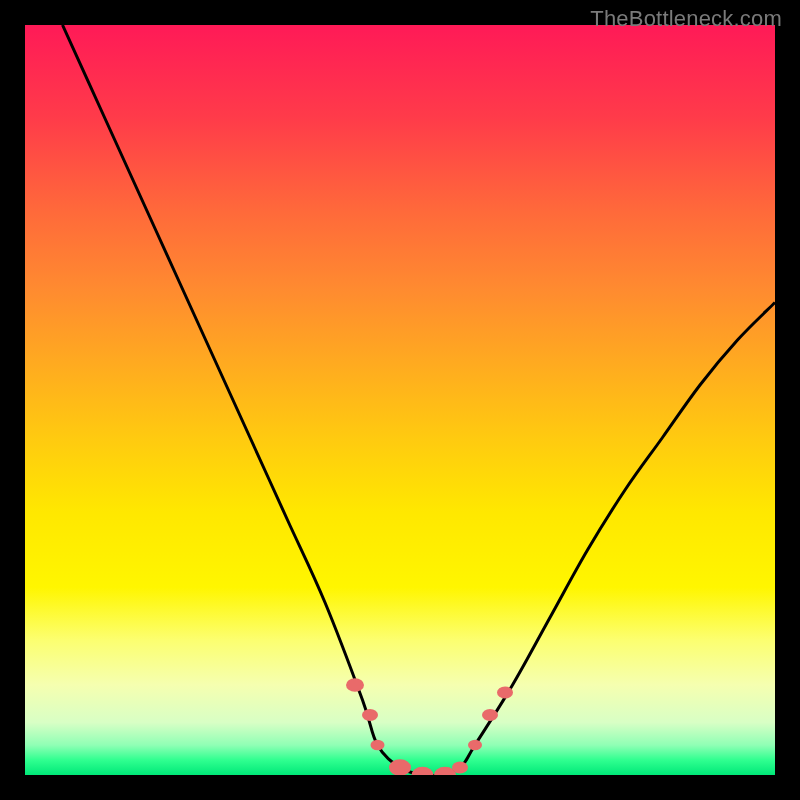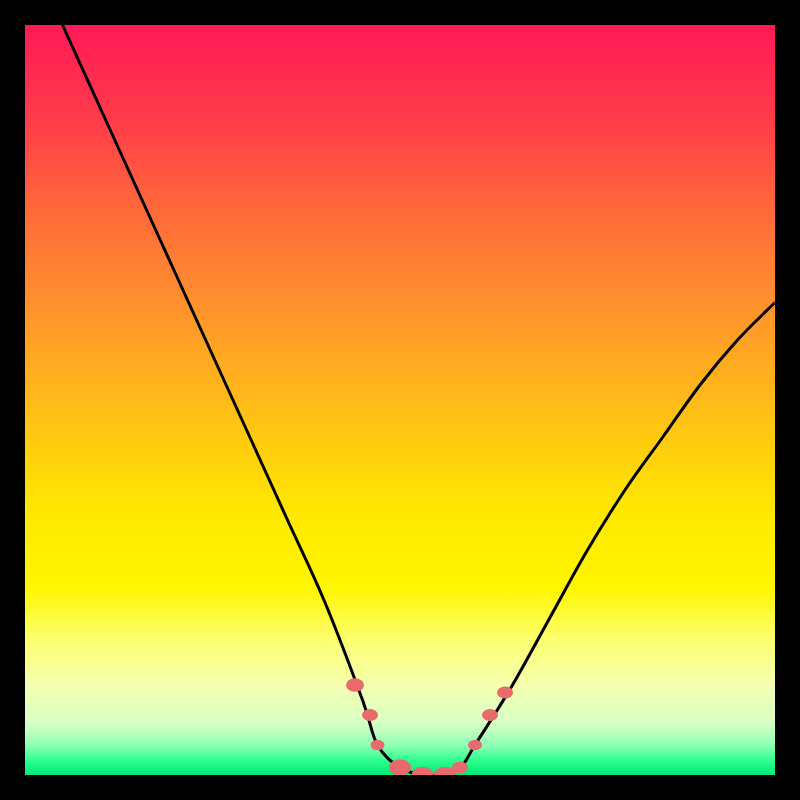--- a/index.html
+++ b/index.html
@@ -71,13 +71,14 @@
           <ellipse cx="375.0" cy="742.5" rx="11.0" ry="8.3" fill="#e96a6a"></ellipse>
           <ellipse cx="397.5" cy="750.0" rx="11.0" ry="8.3" fill="#e96a6a"></ellipse>
           <ellipse cx="420.0" cy="750.0" rx="11.0" ry="8.3" fill="#e96a6a"></ellipse>
           <ellipse cx="435.0" cy="742.5" rx="8.0" ry="6.0" fill="#e96a6a"></ellipse>
           <ellipse cx="450.0" cy="720.0" rx="7.0" ry="5.3" fill="#e96a6a"></ellipse>
           <ellipse cx="465.0" cy="690.0" rx="8.0" ry="6.0" fill="#e96a6a"></ellipse>
           <ellipse cx="480.0" cy="667.5" rx="8.0" ry="6.0" fill="#e96a6a"></ellipse>
         </g>
     </svg>
   </div>
+  <div class="watermark">TheBottleneck.com</div>
 </div>
 
 </body></html>

